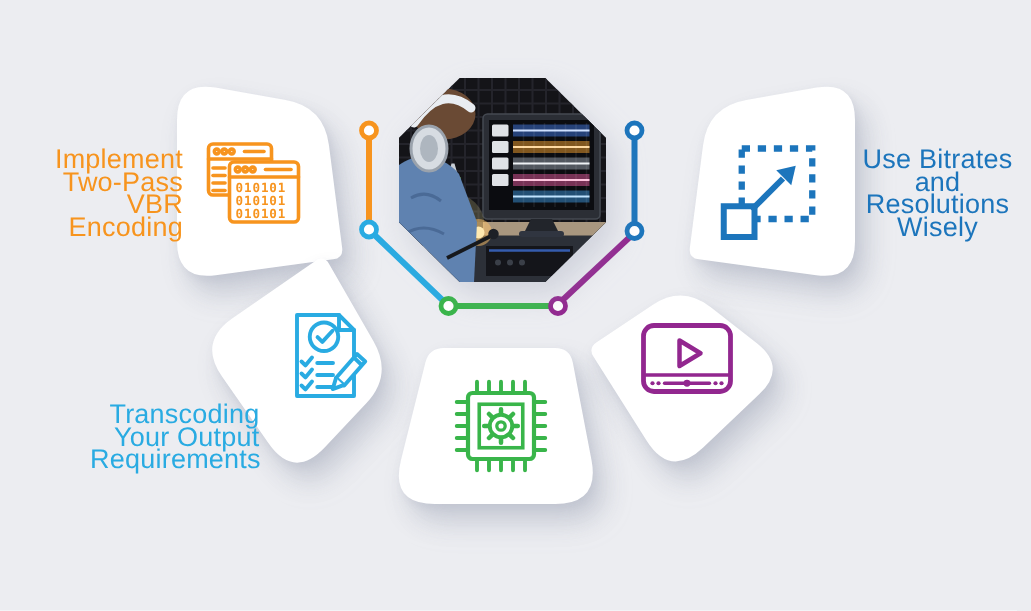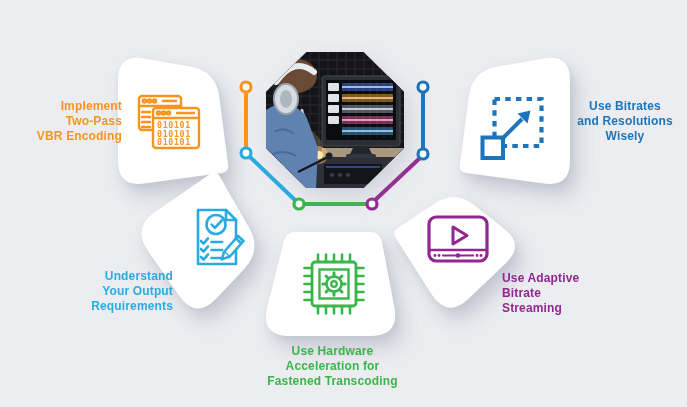--- a/index.html
+++ b/index.html
@@ -8,21 +8,21 @@
     background:#ECEDF1; overflow:hidden;
     font-family:"Liberation Sans",sans-serif;
   }
   .layer{position:absolute; left:0; top:0;}
   .petal{ fill:#FFFFFF;
     filter: drop-shadow(7px 11px 9px rgba(158,164,182,.42)) drop-shadow(2px 3px 3px rgba(158,164,182,.25));
   }
   .conn-line{ stroke-width:4; stroke-linecap:round; fill:none; }
   .conn-dot{ fill:#FFFFFF; stroke-width:3.2; }
   .label{
-    position:absolute; font-weight:700; font-size:12px; line-height:15px;
+    position:absolute; font-weight:400; font-size:18px; line-height:15px;
     white-space:pre-line; letter-spacing:.15px;
   }
   .l1{ left:8px;   top:99px;  width:114px; text-align:right; }
   .l2{ left:564px; top:99px;  width:122px; text-align:center; }
   .l3{ left:60px;  top:269px; width:113px; text-align:right; }
   .l4{ left:502px; top:271px; width:112px; text-align:left; }
   .l5{ left:240px; top:344px; width:185px; text-align:center; }
   .icon{ position:absolute; }
   .octagon{
     position:absolute; left:266px; top:52px; width:138px; height:136px;
@@ -222,23 +222,17 @@
         <circle cx="54" cy="41.5" r="1.4"></circle>
     </g>
   </svg>
 
   <div class="label l1" style="color: rgb(247, 148, 30);">Implement
 Two-Pass
 VBR Encoding</div>
   <div class="label l2" style="color: rgb(28, 117, 188);">Use Bitrates
 and Resolutions
 Wisely</div>
-  <div class="label l3" style="color: rgb(41, 171, 226);">Understand
+  <div class="label l3" style="color: rgb(41, 171, 226);">Transcoding
 Your Output
 Requirements</div>
-  <div class="label l4" style="color: rgb(146, 39, 143);">Use Adaptive
-Bitrate
-Streaming</div>
-  <div class="label l5" style="color: rgb(57, 181, 74);">Use Hardware
-Acceleration for
-Fastened Transcoding</div>
 
 </div>
 
 </body></html>

